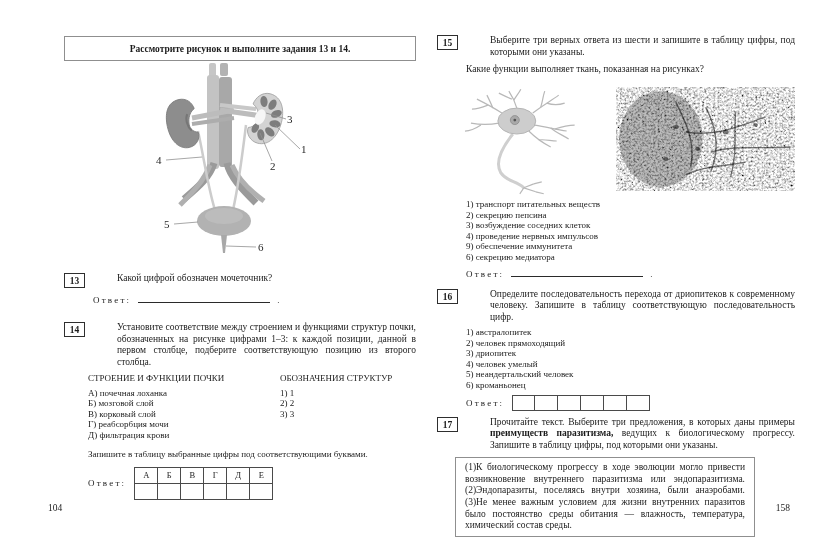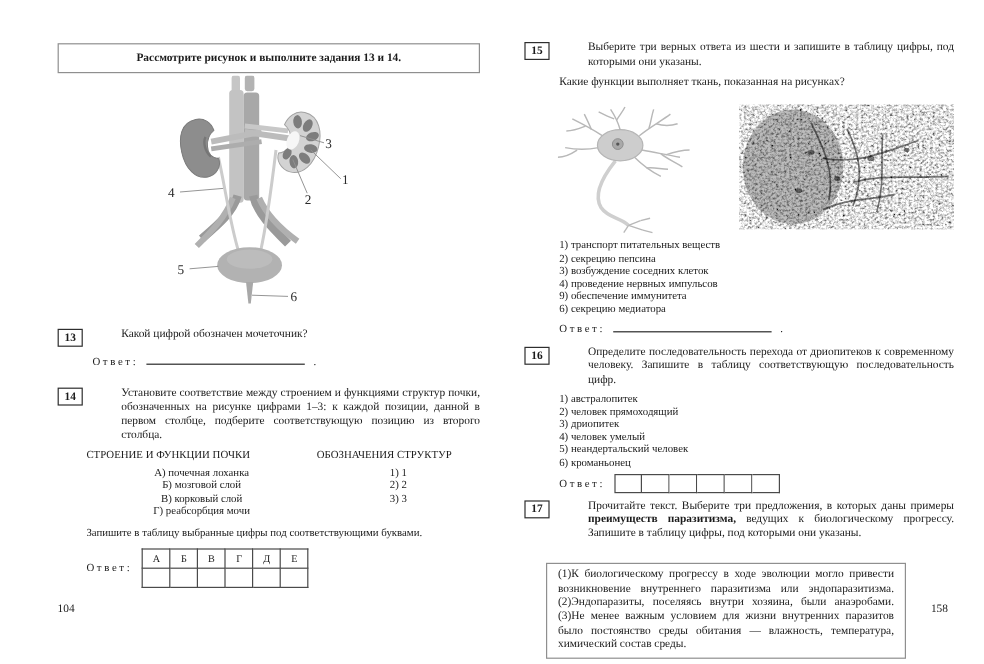--- a/index.html
+++ b/index.html
@@ -1,20 +1,20 @@
 <!DOCTYPE html>
 <html><head>
 <meta charset="utf-8">
 <style>
   * { box-sizing: border-box; margin: 0; padding: 0; }
   html, body { width: 820px; height: 553px; background: #ffffff; overflow: hidden; }
   body { font-family: "Liberation Serif", serif; color: #1b1b1b; position: relative; }
 
   .page { position: absolute; top: 0; }
-  .page--left  { left: 48px;  width: 352px; }
+  .page--left  { left: 64px;  width: 352px; }
   .page--right { left: 437px; width: 358px; }
 
   .banner { margin-top: 36px; border: 1px solid #8f8f8f; padding: 7px 4px 6px;
             text-align: center; font-weight: bold; font-size: 9.5px; }
 
   .figure-wrap { margin: 2px 0 0 30px; }
 
   .task { display: flex; align-items: flex-start; gap: 24px; }
   .task-num { flex: 0 0 auto; border: 1px solid #2e2e2e; min-width: 21px; height: 15px;
               padding: 0 3px; text-align: center; font-weight: bold; font-size: 9.5px; line-height: 14px; }
@@ -25,21 +25,21 @@
 
   .answer-line { margin: 6px 0 0 29px; font-size: 9px; white-space: nowrap; }
   .lbl { letter-spacing: 2.2px; }
   .blank { display: inline-block; width: 132px; border-bottom: 1px solid #2a2a2a; height: 9px; margin-left: 7px; }
   .period { margin-left: 7px; }
 
   .cols { display: flex; margin: 5px 0 0 24px; font-size: 9px; line-height: 10.6px; }
   .col-a { width: 192px; }
   .col-b { flex: 1; }
   .col-header { margin-bottom: 4px; }
-  .col-item { margin-top: 0; text-align: center; }
+  .col-item { margin-top: 0; }
 
   .note { margin: 8px 0 0 24px; font-size: 9px; }
 
   .answer-grid-row { display: flex; align-items: center; margin: 8px 0 0 24px; font-size: 9px; }
   table.grid { border-collapse: collapse; margin-left: 8px; }
   .grid td { border: 1px solid #4a4a4a; width: 23px; height: 16px; text-align: center;
              font-size: 8.5px; padding: 0; }
 
   .figures-row { display: flex; margin: 8px 0 0 18px; gap: 11px; align-items: flex-start; }
 
@@ -51,21 +51,21 @@
   .cell { width: 23px; height: 16px; border: 1px solid #4a4a4a; border-left: none; background: #fff; }
   .cell:first-child { border-left: 1px solid #4a4a4a; }
 
   .mt-t13 { margin-top: 6px; }
   .mt-t14 { margin-top: 17px; }
   .mt-t15 { margin-top: 35px; }
   .mt-t16 { margin-top: 10px; }
   .mt-t17 { margin-top: 6px; }
   .answer15 { margin-top: 5px; }
 
-  .passage-box { margin: 18px 0 0 18px; width: 300px; border: 1px solid #8f8f8f;
+  .passage-box { margin: 6px 0 0 18px; width: 300px; border: 1px solid #8f8f8f;
                  padding: 4px 9px; font-size: 9.5px; line-height: 11.6px; text-align: justify; }
 
   .pagenum { position: absolute; top: 503px; font-size: 9.5px; }
   .pagenum--left { left: 48px; }
   .pagenum--right { right: 30px; }
 
   svg text.fig-label { font-family: "Liberation Serif", serif; font-size: 11px; fill: #2a2a2a; }
 </style>
 </head>
 <body>
@@ -147,20 +147,21 @@
     <div class="task-body">Установите соответствие между строением и функциями структур почки, обозначенных на рисунке цифрами 1–3: к каждой позиции, данной в первом столбце, подберите соответствующую позицию из второго столбца.</div>
   </div>
 
   <div class="cols">
     <div class="col-a">
       <div class="col-header">СТРОЕНИЕ И ФУНКЦИИ ПОЧКИ</div>
       <div class="col-item">А) почечная лоханка</div>
       <div class="col-item">Б) мозговой слой</div>
       <div class="col-item">В) корковый слой</div>
       <div class="col-item">Г) реабсорбция мочи</div>
+      <div class="col-item">Д) фильтрация крови</div>
     </div>
     <div class="col-b">
       <div class="col-header">ОБОЗНАЧЕНИЯ СТРУКТУР</div>
       <div class="col-item">1) 1</div>
       <div class="col-item">2) 2</div>
       <div class="col-item">3) 3</div>
     </div>
   </div>
 
   <div class="note">Запишите в таблицу выбранные цифры под соответствующими буквами.</div>

